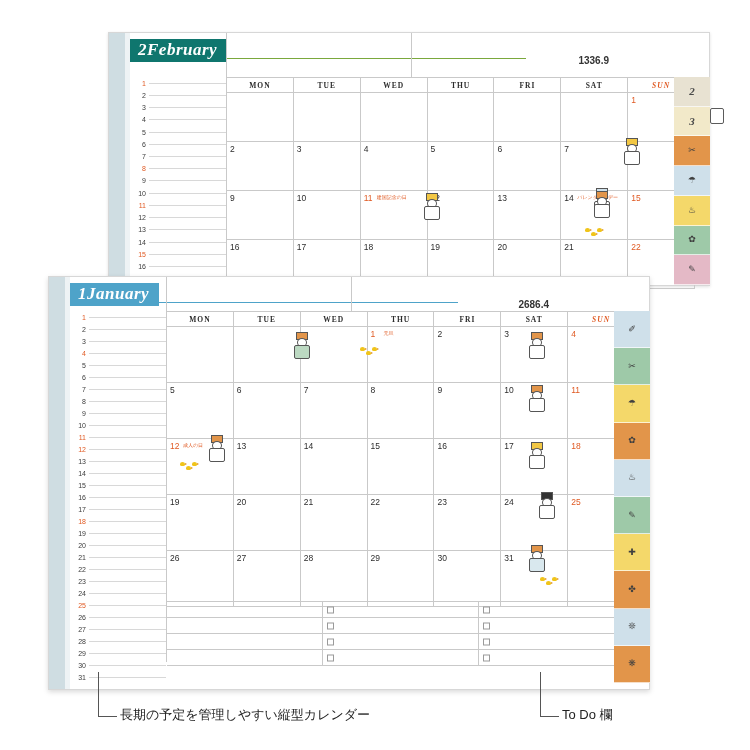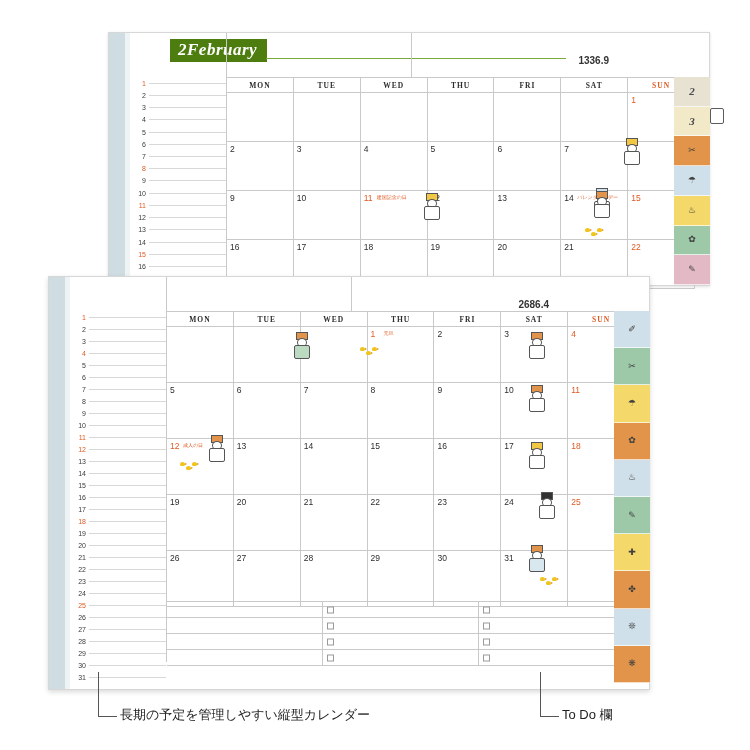--- a/index.html
+++ b/index.html
@@ -32,21 +32,21 @@
 
   
   .grid{position:absolute;border-left:1px solid #c9c9c9;border-top:1px solid #c9c9c9;}
   .ghead{display:flex;}
   .ghead .cell{
     border-right:1px solid #c9c9c9;border-bottom:1px solid #c9c9c9;
     font-size:7.5px;font-weight:bold;letter-spacing:1px;text-align:center;
     display:flex;align-items:center;justify-content:center;color:#2c2c2c;
     font-family:"Liberation Serif", serif;
   }
-  .ghead .cell.sun{color:#e05a23;}
+  .ghead .cell.sun{color:#e05a23;font-style:italic;}
   .grow{display:flex;}
   .grow .cell{
     border-right:1px solid #c9c9c9;border-bottom:1px solid #c9c9c9;
     position:relative;
   }
   .dnum2{position:absolute;left:3px;top:2px;font-size:8.5px;color:#2c2c2c;}
   .dnum2.red{color:#e05a23;}
   .holi{position:absolute;top:3px;left:16px;font-size:5px;color:#e05a23;white-space:nowrap;}
 
   
@@ -72,21 +72,21 @@
 </style>
 </head>
 <body>
 
 <div class="page" id="feb" style="left:108px;top:32px;width:600px;height:252px;border:1px solid #d7d7d7;box-shadow:0 1px 3px rgba(0,0,0,.12);">
   <div class="spine"></div>
   <div class="spine-in"></div>
   <div class="sheet">
 
     <div class="title-band">
-      <div class="title-text" id="feb-title" style="background:#4d7c0f;margin-left:40px;">2February</div>
+      <div class="title-text" id="feb-title" style="background:#0f766e;">2February</div>
       <div style="width:300px;height:1px;background:#7aa83c;margin-left:-1px;align-self:flex-end;margin-bottom:2px;"></div>
     </div>
     <div class="year-label" style="right:100px;top:22px;">1336.9</div>
 
     <div class="daystrip" id="feb-strip" style="left:0px;top:44px;width:96px;height:208px;">
         <div class="drow" style="height: 12.2353px;">
           <div class="dnum sun">1</div>
           <div class="dline"></div>
         </div>
         <div class="drow" style="height: 12.2353px;">
@@ -303,20 +303,24 @@
       <div class="bird" style="left: 461px; top: 199px;"></div>
       <div class="bird" style="left: 467px; top: 195px;"></div>
     </div>
 </div>
 
 <div class="page" id="jan" style="left:48px;top:276px;width:600px;height:412px;border:1px solid #d7d7d7;box-shadow:0 2px 5px rgba(0,0,0,.15);">
   <div class="spine"></div>
   <div class="spine-in"></div>
   <div class="sheet">
 
+    <div class="title-band">
+      <div class="title-text" id="jan-title" style="background:#4ea3c9;">1January</div>
+      <div style="width:300px;height:1px;background:#4ea3c9;margin-left:-1px;align-self:flex-end;margin-bottom:2px;"></div>
+    </div>
     <div class="year-label" style="right:100px;top:22px;">2686.4</div>
 
     <div class="daystrip" id="jan-strip" style="left:0px;top:34px;width:96px;height:372px;">
         <div class="drow" style="height: 12px;">
           <div class="dnum sun">1</div>
           <div class="dline"></div>
         </div>
         <div class="drow" style="height: 12px;">
           <div class="dnum">2</div>
           <div class="dline"></div>

